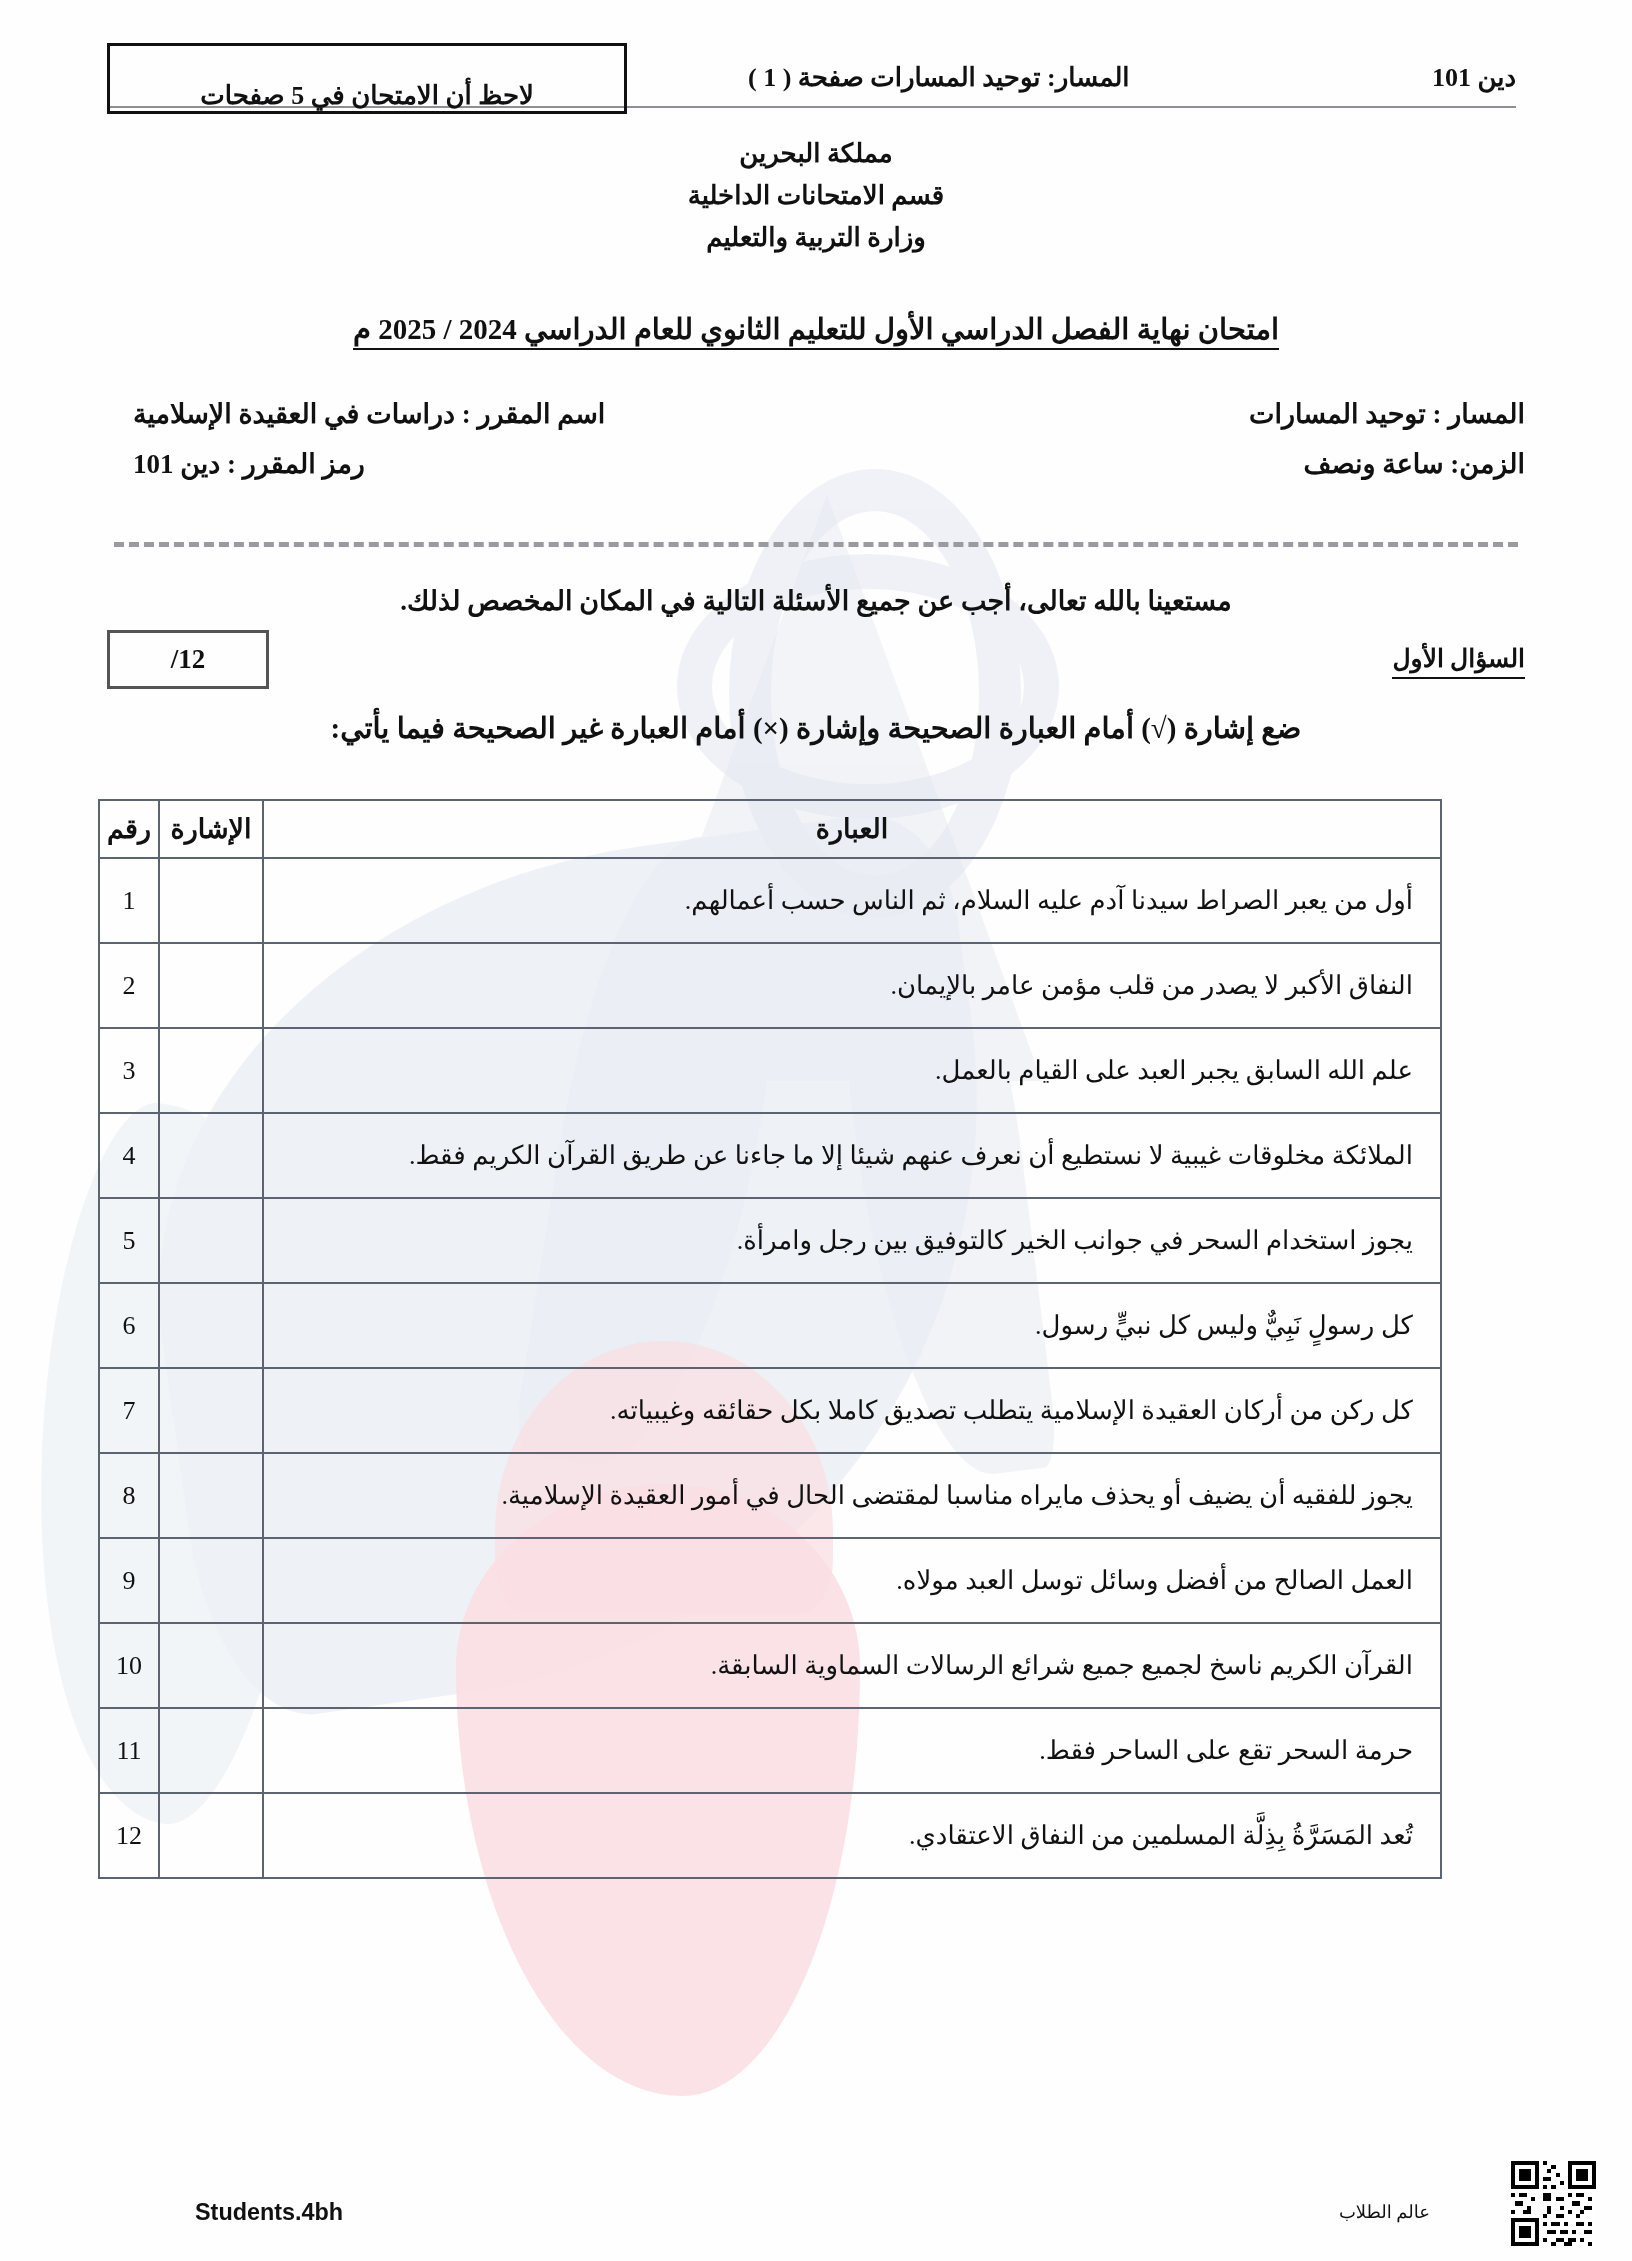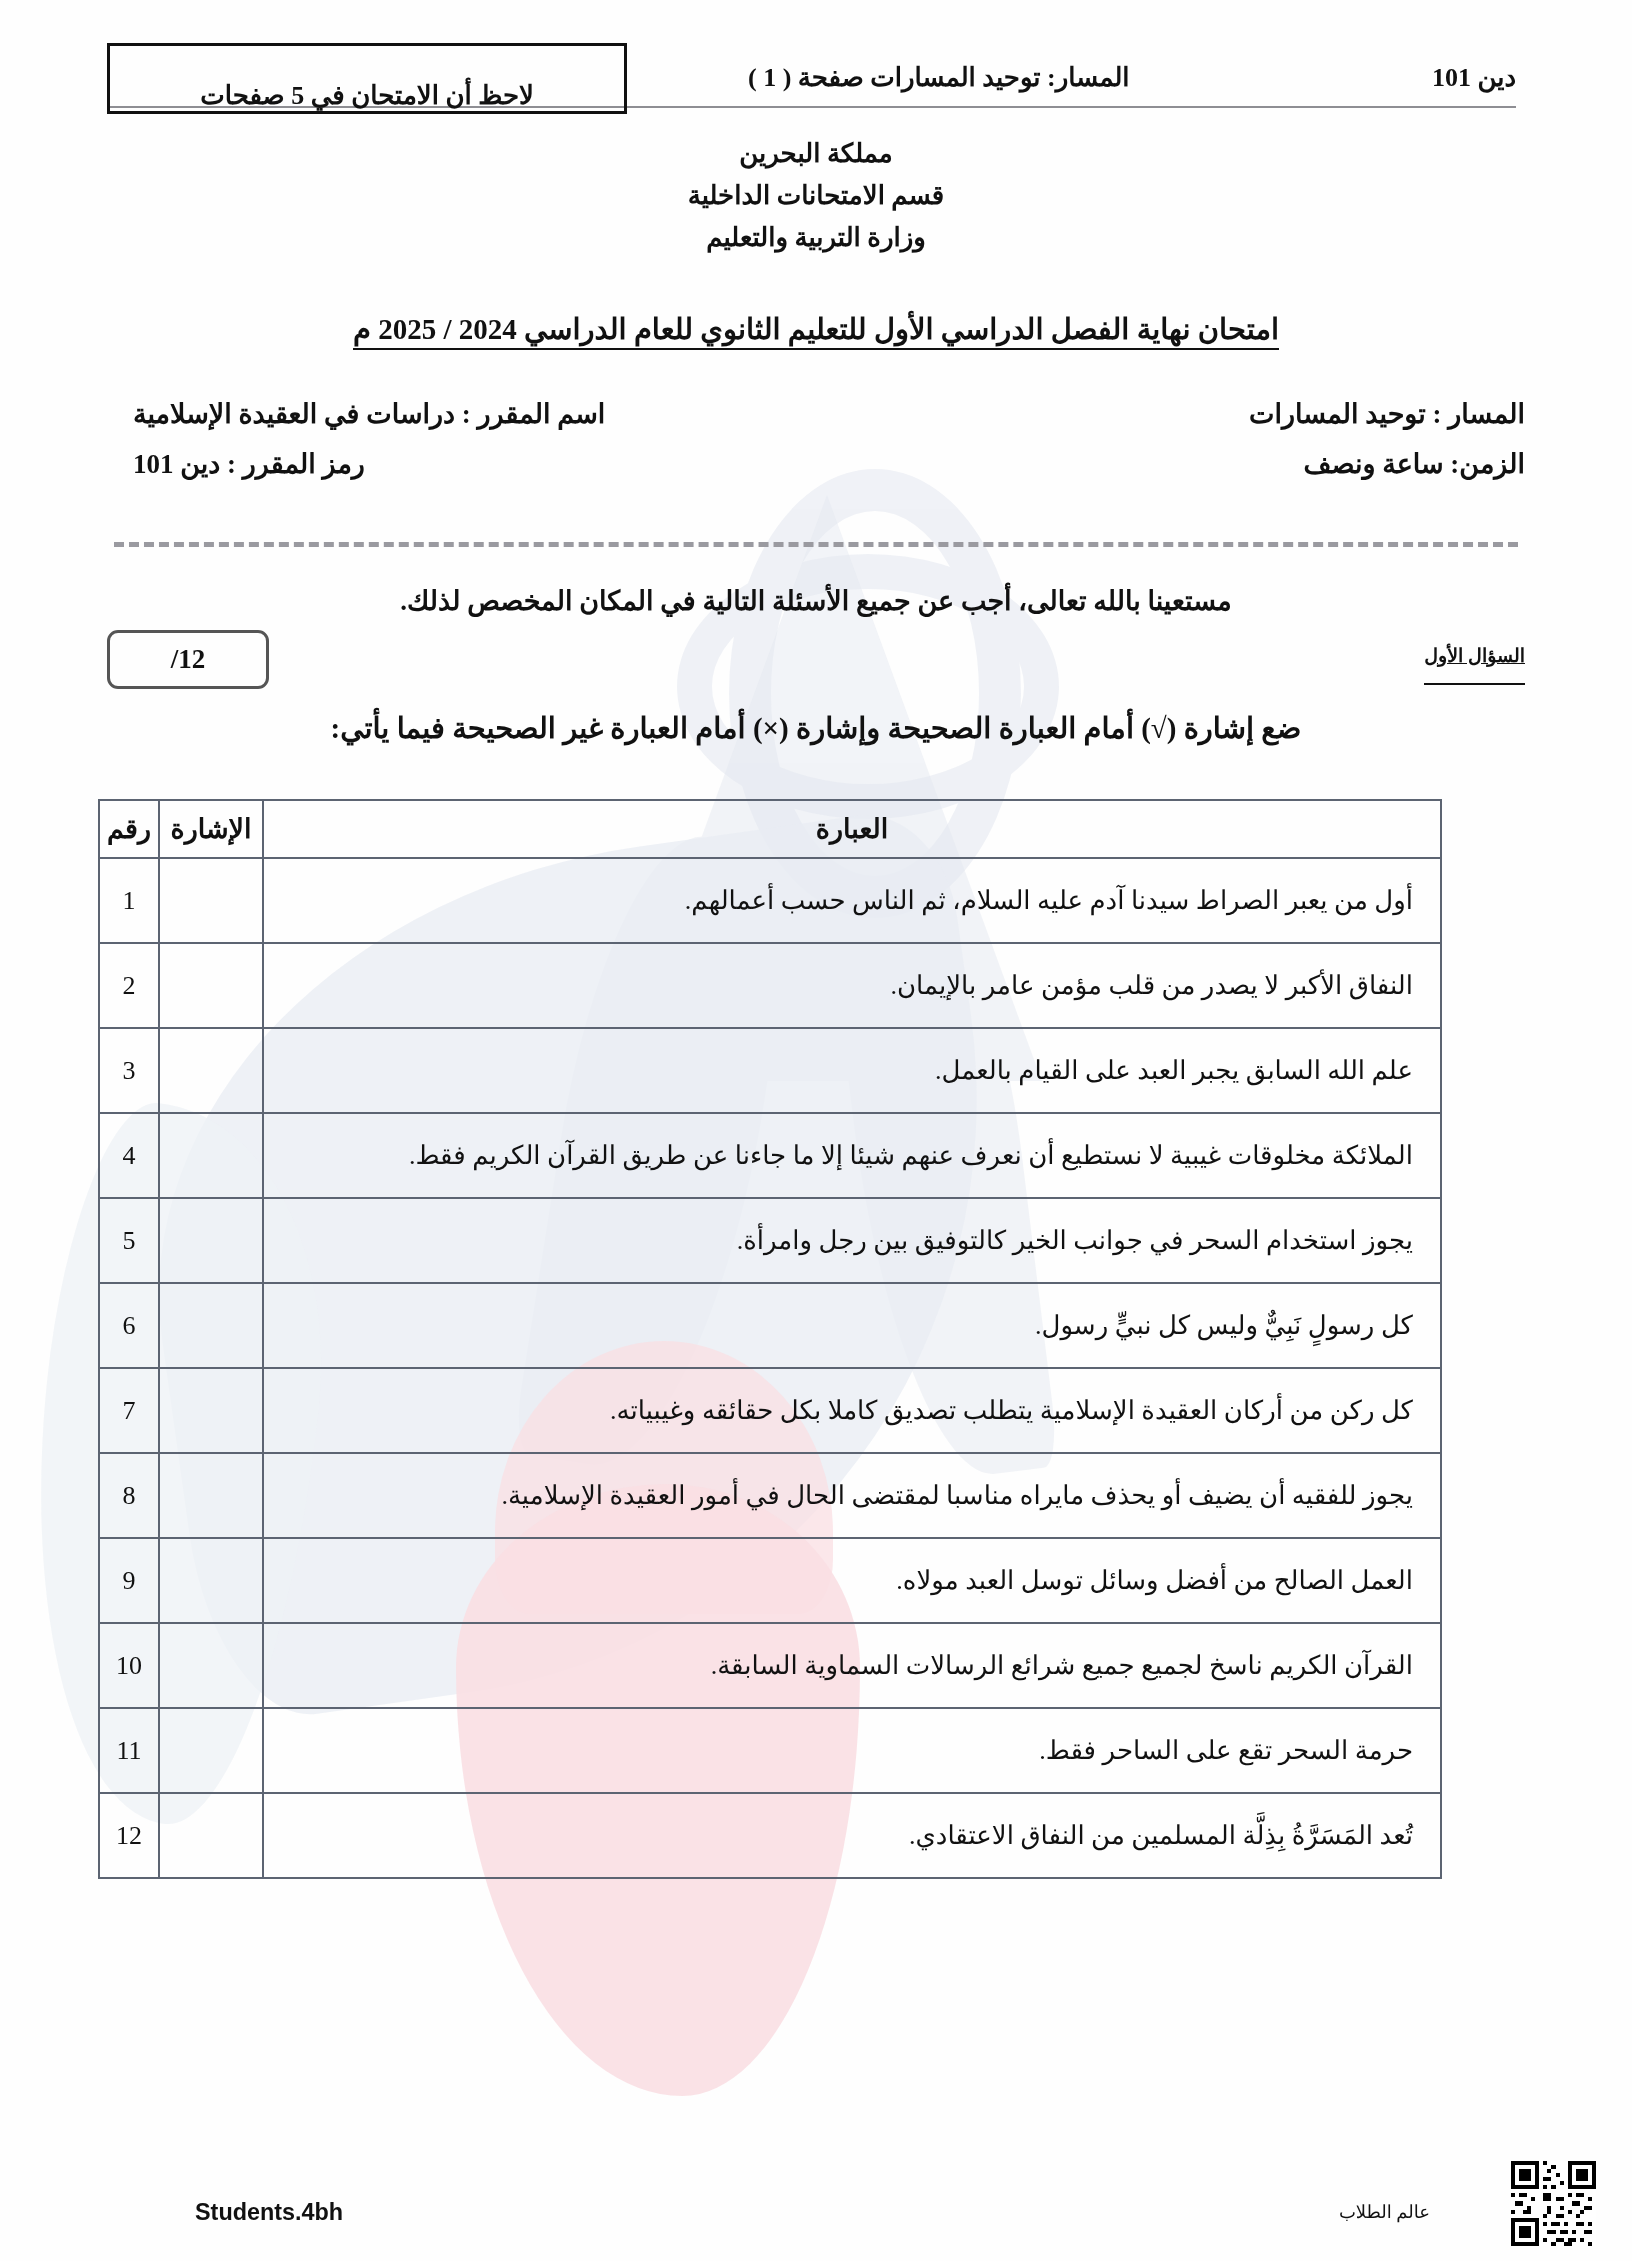--- a/index.html
+++ b/index.html
@@ -119,26 +119,26 @@
     height:0;border-top:5.2px dashed #9a9aa0;
   }
 
   .instr{
     position:absolute;left:107px;right:107px;top:585px;text-align:center;
     font-size:27px;font-weight:700;
   }
 
   .q1-label{
     position:absolute;right:107px;top:644px;
-    font-size:19px;font-weight:700;
-    border-bottom:2.6px solid #111;padding-bottom:16px;text-decoration:underline;
+    font-size:25px;font-weight:700;
+    border-bottom:2.6px solid #111;padding-bottom:4px;
   }
   .mark-box{
     position:absolute;left:107px;top:630px;width:156px;height:53px;
-    border:3.3px solid #555;border-radius:11px;
+    border:3.3px solid #555;border-radius:0;
     display:flex;align-items:center;justify-content:center;text-align:center;
   }
   .mark-box span{font-size:27px;font-weight:700;}
 
   .q1-instr{
     position:absolute;left:107px;right:107px;top:711px;text-align:center;
     font-size:29px;font-weight:700;
   }
 
   

